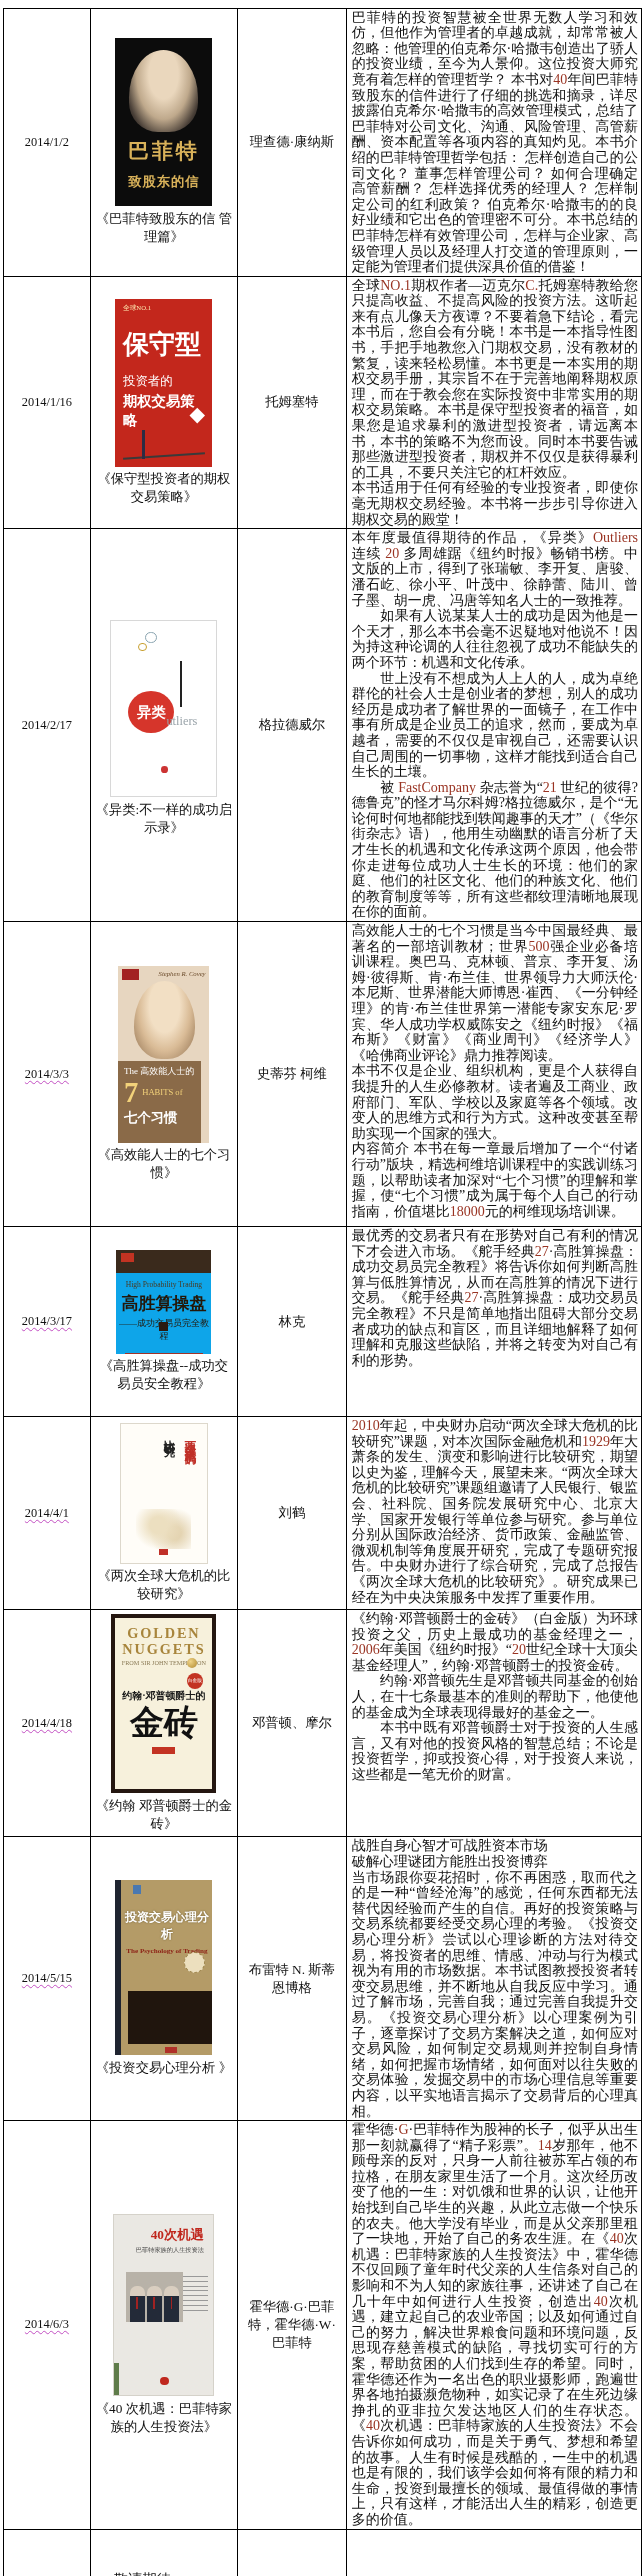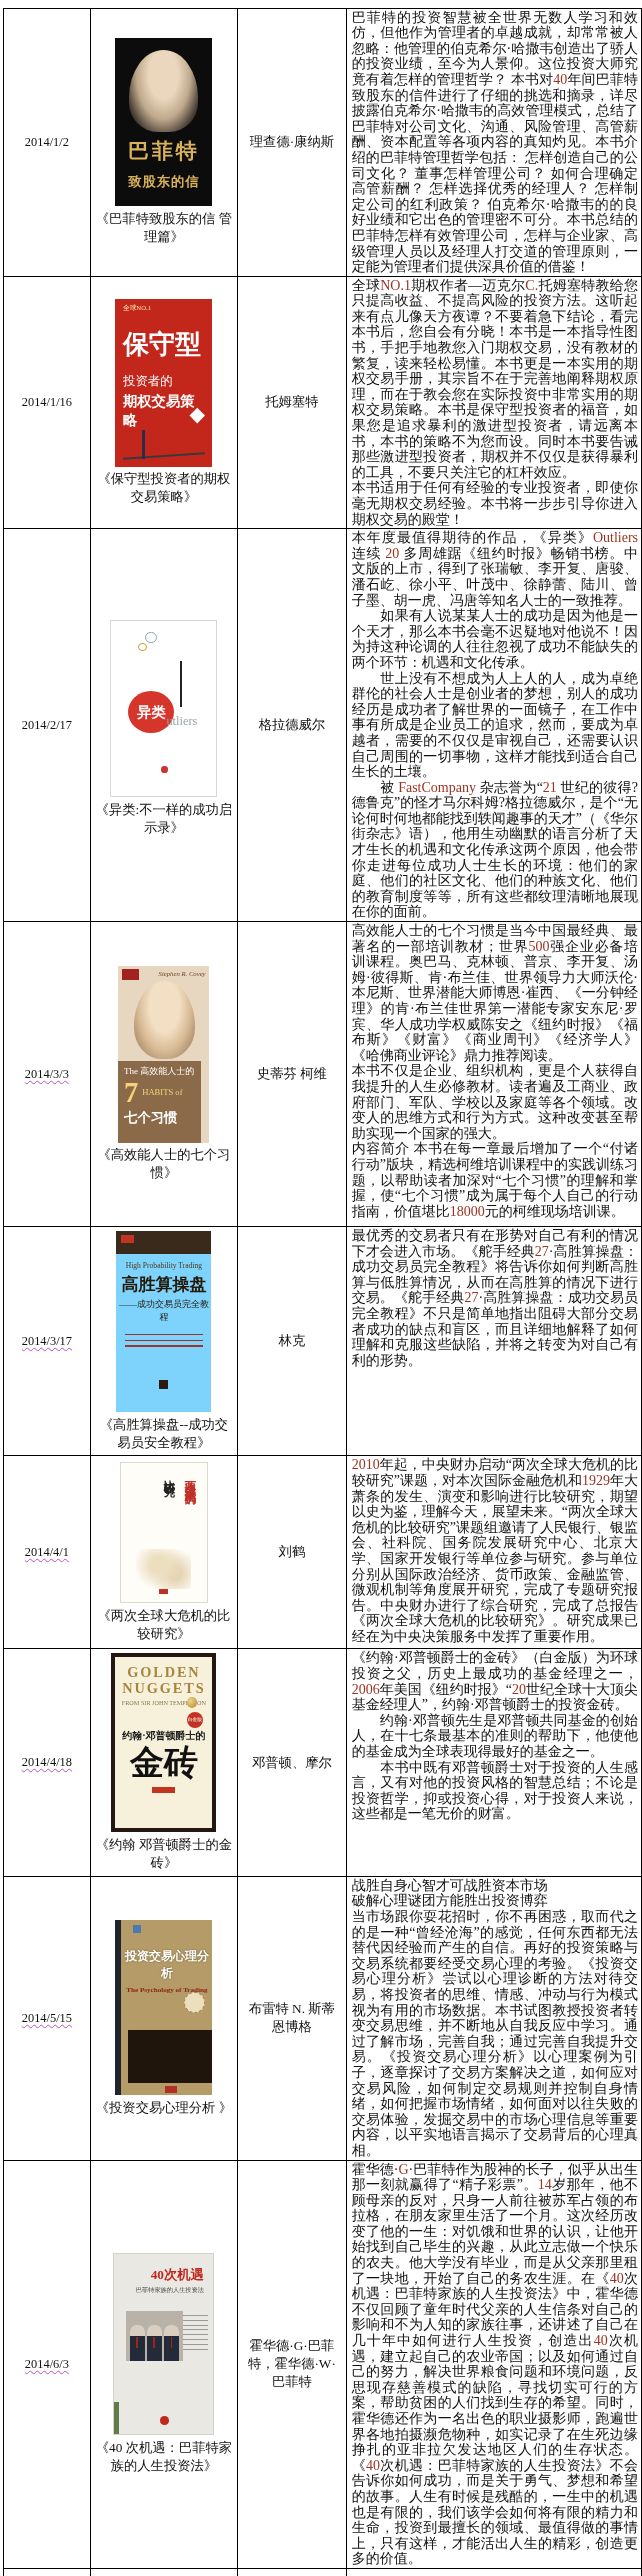--- a/index.html
+++ b/index.html
@@ -77,21 +77,21 @@
     border-radius:50% 50% 45% 45% / 58% 58% 40% 40%;
     background: radial-gradient(ellipse at 50% 32%, #f2dfc4 35%, #d9bb96 60%, #a98a68 85%); }
   .cv4 .bdg { position:absolute; top:3.8px; left:3.8px; width:17px; height:10.5px; background:#a22222; }
   .cv4 .band{ position:absolute; bottom:0; left:0; right:8px; height:82px; background:#8a6a48; color:#fff; padding:4.8px 5.7px; text-align:left; }
   .cv4 .b1  { font-size:9px; }
   .cv4 .row7{ display:flex; align-items:flex-start; margin-top:1px; }
   .cv4 .b7  { font-size:28.6px; line-height:28.6px; font-weight:bold; color:#f3d27a; margin-right:3.8px; }
   .cv4 .bh  { font-size:8.6px; color:#f3d27a; padding-top:7.6px; }
   .cv4 .b3  { font-size:13.3px; font-weight:bold; margin-top:1px; }
 
-  .cv5 { width:95px; height:181px; background:#7dd3fc; }
+  .cv5 { width:95px; height:104px; background:#0ea5e9; }
   .cv5 .lg { position:absolute; top:3.8px; left:4.8px; width:13.3px; height:8.6px; background:#c23322; }
   .cv5 .bandtop { height:23px; background:#3a2a1c; }
   .cv5 .hp { color:#4a3a22; font-size:7.6px; margin-top:7.6px; }
   .cv5 .t1 { color:#241708; font-size:17px; font-weight:bold; margin-top:2.9px; }
   .cv5 .t2 { color:#241708; font-size:9px; margin-top:1.9px; }
   .cv5 .rl { margin:9.5px 8.6px 0; height:14.3px;
     background: repeating-linear-gradient(180deg, #a03328 0 1.4px, transparent 1.4px 5.7px); }
   .cv5 .sq { position:absolute; bottom:23px; left:43px; width:8.6px; height:8.6px; background:#2a1a10; }
 
   .cv6 { width:88px; height:141px; background:#fffdf8; border:1px solid #ddd8cc; }

